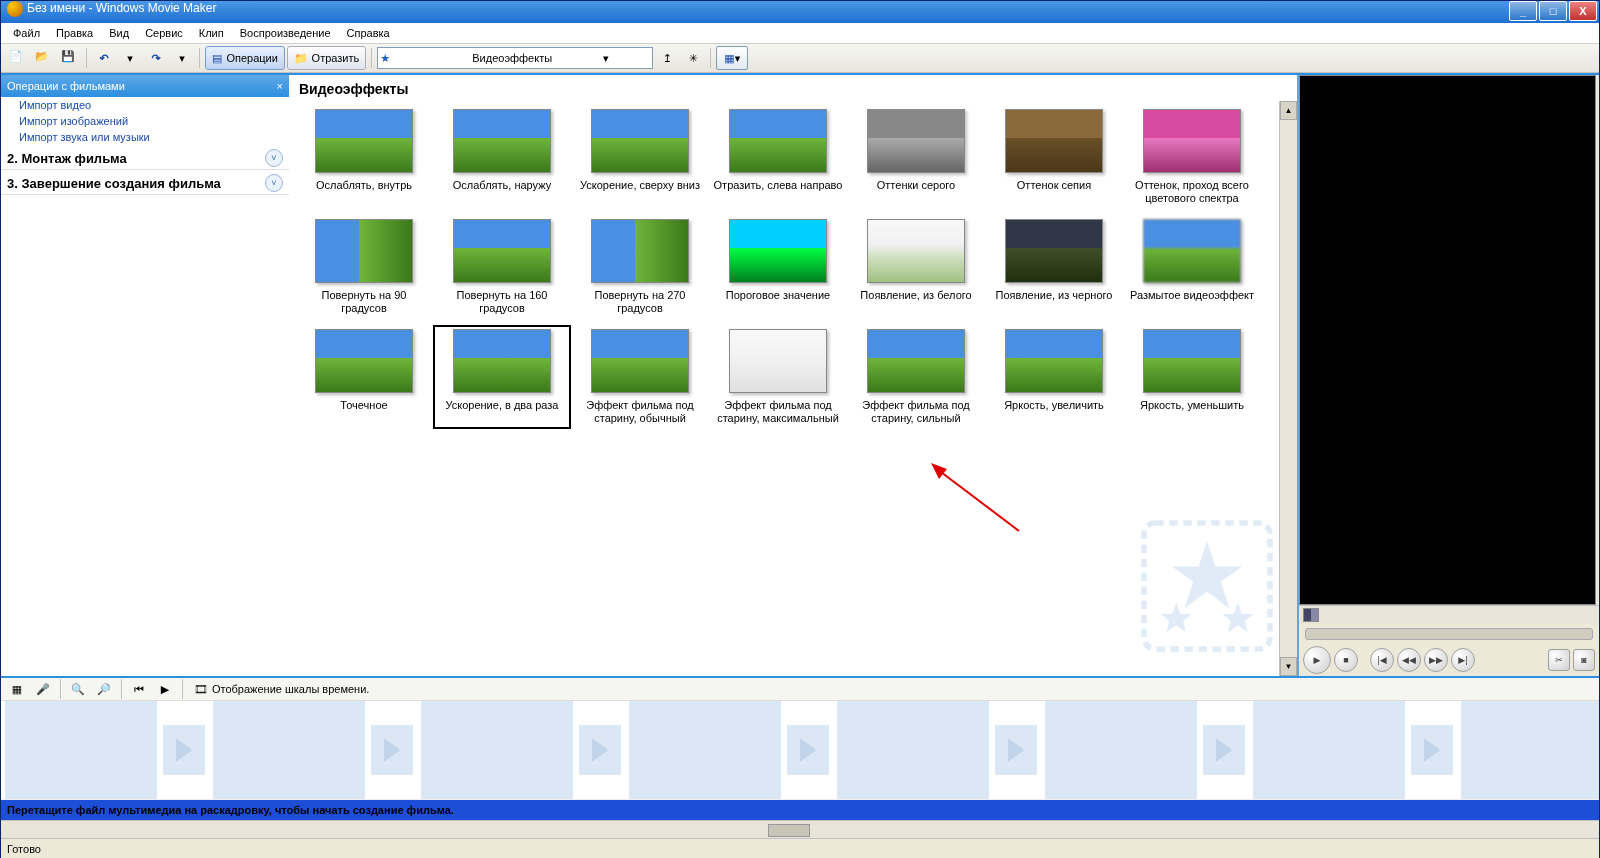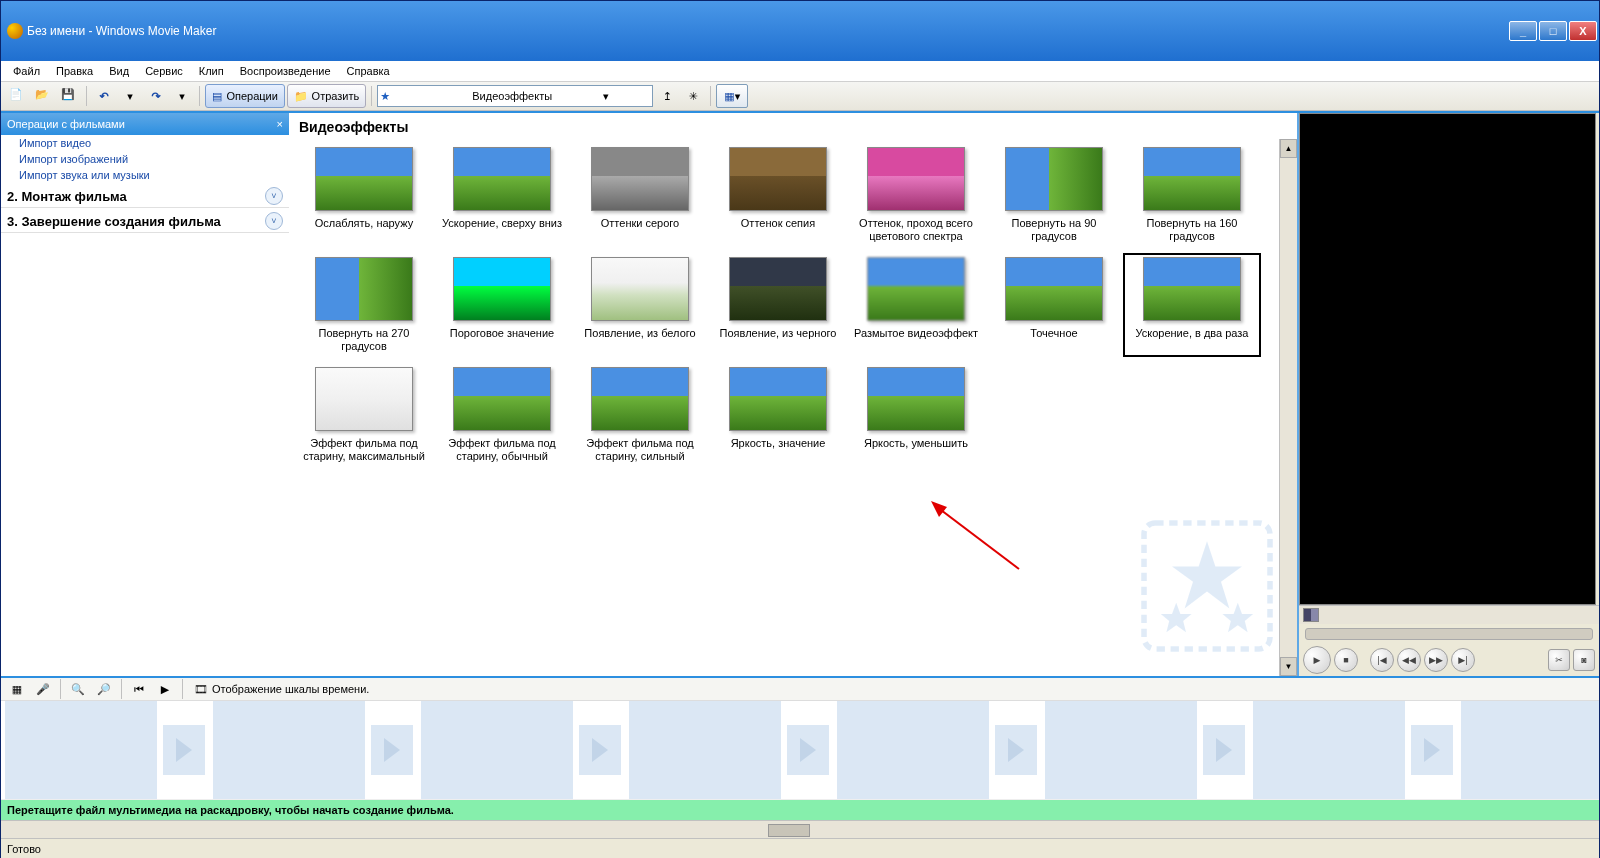--- a/index.html
+++ b/index.html
@@ -1,17 +1,17 @@
 <!DOCTYPE html>
 <html><head>
 <meta charset="utf-8">
 <style>
 html,body{margin:0;padding:0;height:100%;font-family:Tahoma,Arial,sans-serif;font-size:11px;color:#000;background:#ece9d8;overflow:hidden}
 .win{display:flex;flex-direction:column;height:100vh;border:1px solid #0a246a}
-.titlebar{height:36px;background:linear-gradient(#4a98e8,#1f6fd0);display:flex;align-items:center;color:#fff;padding:12px 2px}
+.titlebar{height:22px;background:linear-gradient(#4a98e8,#1f6fd0);display:flex;color:#fff;padding:0 2px}
 .titlebar .app-icon{width:16px;height:16px;background:radial-gradient(circle at 30% 30%,#ffcc00,#c06000);border-radius:50%;margin:0 4px}
 .titlebar .title{flex:1;font-size:12px}
 .titlebar .winbtn{width:26px;height:18px;margin-left:2px;border:1px solid #fff;border-radius:2px;display:flex;align-items:center;justify-content:center;font-weight:bold;font-size:11px;font-family:Arial;cursor:default}
 .titlebar .minb{background:linear-gradient(#8cb6e6,#2d77cc)}
 .titlebar .maxb{background:linear-gradient(#8cb6e6,#2d77cc)}
 .titlebar .closeb{background:linear-gradient(#f08080,#c03030)}
 .menubar{height:20px;background:#fff;border-bottom:1px solid #d0d0d0;display:flex;align-items:center;padding:0 4px}
 .menubar span{padding:2px 8px;cursor:default}
 .toolbar{height:28px;background:linear-gradient(#f5f5f2,#e8e6dc);border-bottom:1px solid #c0c0c0;display:flex;align-items:center;padding:0 4px;gap:2px}
 .tbtn{width:22px;height:22px;display:flex;align-items:center;justify-content:center;border:1px solid transparent;border-radius:3px}
@@ -52,21 +52,21 @@
 .pbtn{width:22px;height:22px;border:1px solid #a0a0a0;border-radius:50%;background:radial-gradient(circle at 30% 30%,#fff,#d0d0d0);display:flex;align-items:center;justify-content:center;font-size:9px;color:#444}
 .pbtn.play{width:26px;height:26px}
 .pbtn.sq{border-radius:3px;width:20px;height:20px}
 .tl{height:160px;background:#fff;border-top:2px solid #2c8fe0;display:flex;flex-direction:column}
 .tl-tools{height:22px;display:flex;align-items:center;padding:0 4px;gap:2px;background:#f5f5f2;border-bottom:1px solid #ddd}
 .tl-track{flex:1;display:flex;align-items:center;gap:8px;padding:8px 4px;background:#fff;overflow:hidden}
 .sb-cell{width:200px;height:100px;display:flex;align-items:center;flex-shrink:0}
 .sb-slot{flex:1;height:100px;background:#dbe7f4;border:1px solid #dbe7f4}
 .sb-trans{width:42px;height:50px;background:#dbe7f4;margin-left:6px;display:flex;align-items:center;justify-content:center}
 .sb-trans::before{content:"";border-left:16px solid #c2d4e8;border-top:12px solid transparent;border-bottom:12px solid transparent}
-.tl-hint{height:20px;display:flex;align-items:center;padding:0 6px;font-weight:bold;background:#86efac;border-top:1px solid #eee}
+.tl-hint{height:20px;display:flex;align-items:center;padding:0 6px;font-weight:bold;background:#1d4ed8;border-top:1px solid #eee}
 .tl-scroll{height:17px;background:#e8e4d8;border-top:1px solid #c0c0c0;position:relative}
 .tl-scroll::before{content:"";position:absolute;left:48%;width:40px;height:11px;top:3px;background:#c8c4b8;border:1px solid #999}
 .status{height:20px;background:#ece9d8;border-top:1px solid #c0c0c0;display:flex;align-items:center;padding:0 6px}
 .ic{width:16px;height:16px;display:inline-block}
 
 .t-gray{background:linear-gradient(#888 0%,#888 45%,#aaa 45%,#666 100%)}
 .t-sepia{background:linear-gradient(#8a6a3a 0%,#8a6a3a 45%,#6a5028 45%,#4a3818 100%)}
 .t-pink{background:linear-gradient(#d84aa0 0%,#d84aa0 45%,#e878c0 45%,#a03070 100%)}
 .t-rot{background:linear-gradient(90deg,#4a90e2 0%,#4a90e2 45%,#6fb53a 45%,#3a7a1a 100%)}
 .t-post{background:linear-gradient(#00d0ff 0%,#00d0ff 45%,#00ff40 45%,#008020 100%)}
@@ -164,25 +164,33 @@
   </div>
 
   <div class="center">
    <div class="center-hdr">
     <b>Видеоэффекты</b>
    </div>
    <div class="effects">
     <div class="effects-inner" id="effects-inner">
             <div class="eff">
               <div class="thumb "></div>
+              <div class="lbl">Ослаблять, внутрь</div>
+            </div>
+            <div class="eff">
+              <div class="thumb "></div>
               <div class="lbl">Ослаблять, наружу</div>
             </div>
             <div class="eff">
               <div class="thumb "></div>
               <div class="lbl">Ускорение, сверху вниз</div>
+            </div>
+            <div class="eff">
+              <div class="thumb "></div>
+              <div class="lbl">Отразить, слева направо</div>
             </div>
             <div class="eff">
               <div class="thumb t-gray"></div>
               <div class="lbl">Оттенки серого</div>
             </div>
             <div class="eff">
               <div class="thumb t-sepia"></div>
               <div class="lbl">Оттенок сепия</div>
             </div>
             <div class="eff">
@@ -219,34 +227,34 @@
             </div>
             <div class="eff">
               <div class="thumb "></div>
               <div class="lbl">Точечное</div>
             </div>
             <div class="eff sel">
               <div class="thumb "></div>
               <div class="lbl">Ускорение, в два раза</div>
             </div>
             <div class="eff">
+              <div class="thumb "></div>
+              <div class="lbl">Эффект фильма под старину, обычный</div>
+            </div>
+            <div class="eff">
               <div class="thumb t-old"></div>
               <div class="lbl">Эффект фильма под старину, максимальный</div>
             </div>
             <div class="eff">
               <div class="thumb "></div>
-              <div class="lbl">Эффект фильма под старину, обычный</div>
-            </div>
-            <div class="eff">
-              <div class="thumb "></div>
               <div class="lbl">Эффект фильма под старину, сильный</div>
             </div>
             <div class="eff">
               <div class="thumb "></div>
-              <div class="lbl">Яркость, значение</div>
+              <div class="lbl">Яркость, увеличить</div>
             </div>
             <div class="eff">
               <div class="thumb "></div>
               <div class="lbl">Яркость, уменьшить</div>
             </div>
           </div>
     <div class="watermark">
      <svg viewBox="0 0 100 100">
               <rect x="5" y="5" width="90" height="90" rx="8" fill="none" stroke="#9cc0e8" stroke-width="4" stroke-dasharray="6 4"></rect>
               <polygon points="50,18 56,36 75,36 60,47 66,66 50,54 34,66 40,47 25,36 44,36" fill="#9cc0e8"></polygon>

